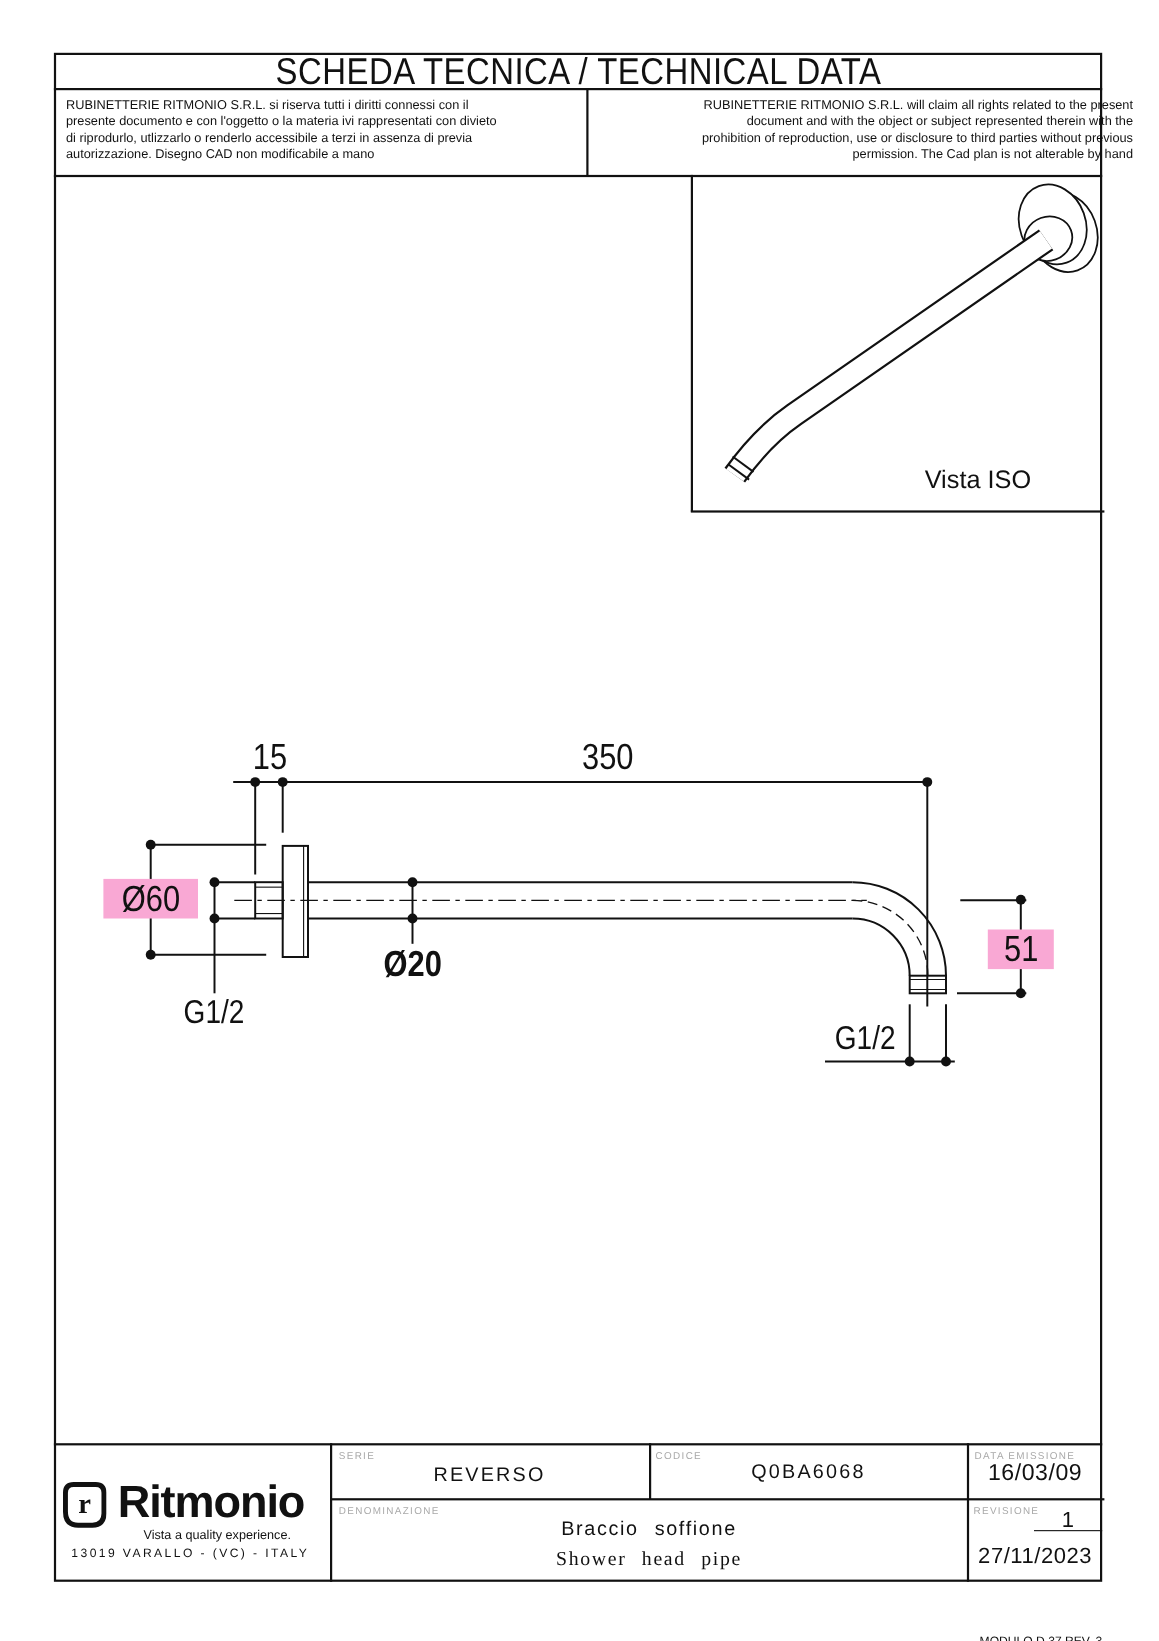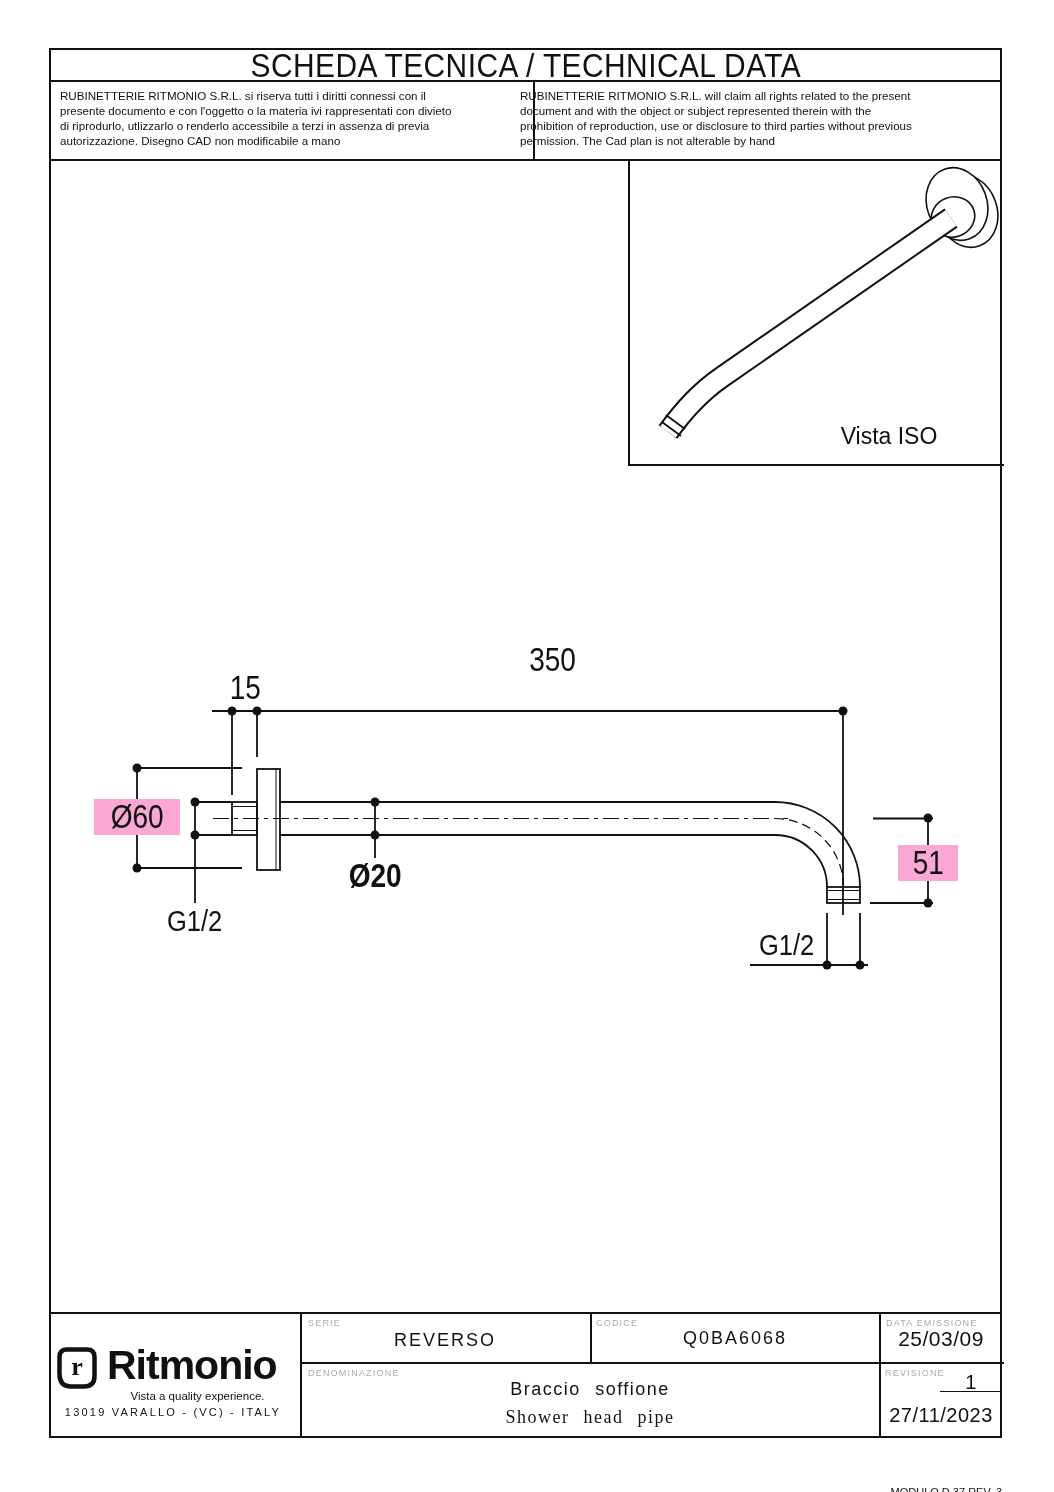--- a/index.html
+++ b/index.html
@@ -120,41 +120,41 @@
   <div class="ln" style="left:590px;top:1312px;width:1.6px;height:51px;"></div>
   <div class="ln" style="left:879px;top:1312px;width:1.6px;height:126px;"></div>
   <div class="ln" style="left:300px;top:1362px;width:704px;height:1.6px;"></div>
   <div class="ln" style="left:940px;top:1391px;width:62px;height:1.4px;"></div>
 
   <div class="abs title"><span>SCHEDA TECNICA / TECHNICAL DATA</span></div>
   <div class="abs disc" style="left:60px;top:88px;width:478px;">RUBINETTERIE RITMONIO S.R.L. si riserva tutti i diritti connessi con il
 presente documento e con l'oggetto o la materia ivi rappresentati con divieto
 di riprodurlo, utlizzarlo o renderlo accessibile a terzi in assenza di previa
 autorizzazione. Disegno CAD non modificabile a mano</div>
-  <div class="abs disc" style="left:520px;top:88px;width:458px;">RUBINETTERIE RITMONIO S.R.L. will claim all rights related to the present
+  <div class="abs disc" style="left:572px;top:88px;width:458px;text-align:right;">RUBINETTERIE RITMONIO S.R.L. will claim all rights related to the present
 document and with the object or subject represented therein with the
 prohibition  of reproduction, use or disclosure to third parties without previous
 permission.  The Cad plan is not alterable by hand</div>
 
   <div class="vista" style="left:819px;top:423px;width:140px;">Vista ISO</div>
 
   <div class="dim" style="left:214px;top:670px;width:62px;"><span>15</span></div>
-  <div class="dim" style="left:512px;top:642px;width:82px;"><span>350</span></div>
+  <div class="dim" style="left:512px;top:670px;width:82px;"><span>350</span></div>
   <div class="dim bg" style="left:94px;top:799px;width:86px;"><span>Ø60</span></div>
   <div class="dim" style="left:330px;top:858px;width:90px;font-weight:bold;"><span>Ø20</span></div>
   <div class="dim bg" style="left:898px;top:845px;width:60px;"><span>51</span></div>
   <div class="dim gdim" style="left:150px;top:903px;width:90px;"><span>G1/2</span></div>
   <div class="dim gdim" style="left:742px;top:927px;width:90px;"><span>G1/2</span></div>
 
   <div class="lbl" style="left:308px;top:1318px;">SERIE</div>
   <div class="cadv" style="left:300px;top:1330px;width:290px;">REVERSO</div>
   <div class="lbl" style="left:596px;top:1318px;">CODICE</div>
   <div class="cadv" style="left:590px;top:1328px;width:290px;">Q0BA6068</div>
   <div class="lbl" style="left:886px;top:1318px;">DATA  EMISSIONE</div>
-  <div class="caddate" style="left:879px;top:1327px;width:124px;font-size:21px;">25/03/09</div>
+  <div class="caddate" style="left:879px;top:1327px;width:124px;font-size:21px;">16/03/09</div>
   <div class="lbl" style="left:308px;top:1368px;">DENOMINAZIONE</div>
   <div class="denom" style="left:300px;top:1379px;width:580px;">Braccio  soffione</div>
   <div class="denom" style="left:300px;top:1407px;width:580px;font-family:Liberation Serif, serif;">Shower  head  pipe</div>
   <div class="lbl" style="left:885px;top:1368px;">REVISIONE</div>
   <div class="caddate" style="left:940px;top:1371px;width:62px;font-size:20px;">1</div>
   <div class="caddate" style="left:878px;top:1404px;width:126px;">27/11/2023</div>
 
   <div class="abs" style="left:57px;top:1347px;width:40px;height:42px;">
     <svg width="40" height="42" viewBox="0 0 40 42">
       <path d="M10,2.5 H30 Q37.5,2.5 37.5,10 V29 Q37.5,39.5 27,39.5 H14 Q2.5,39.5 2.5,27 V10 Q2.5,2.5 10,2.5 Z" fill="none" stroke="#111" stroke-width="4.5"></path>

